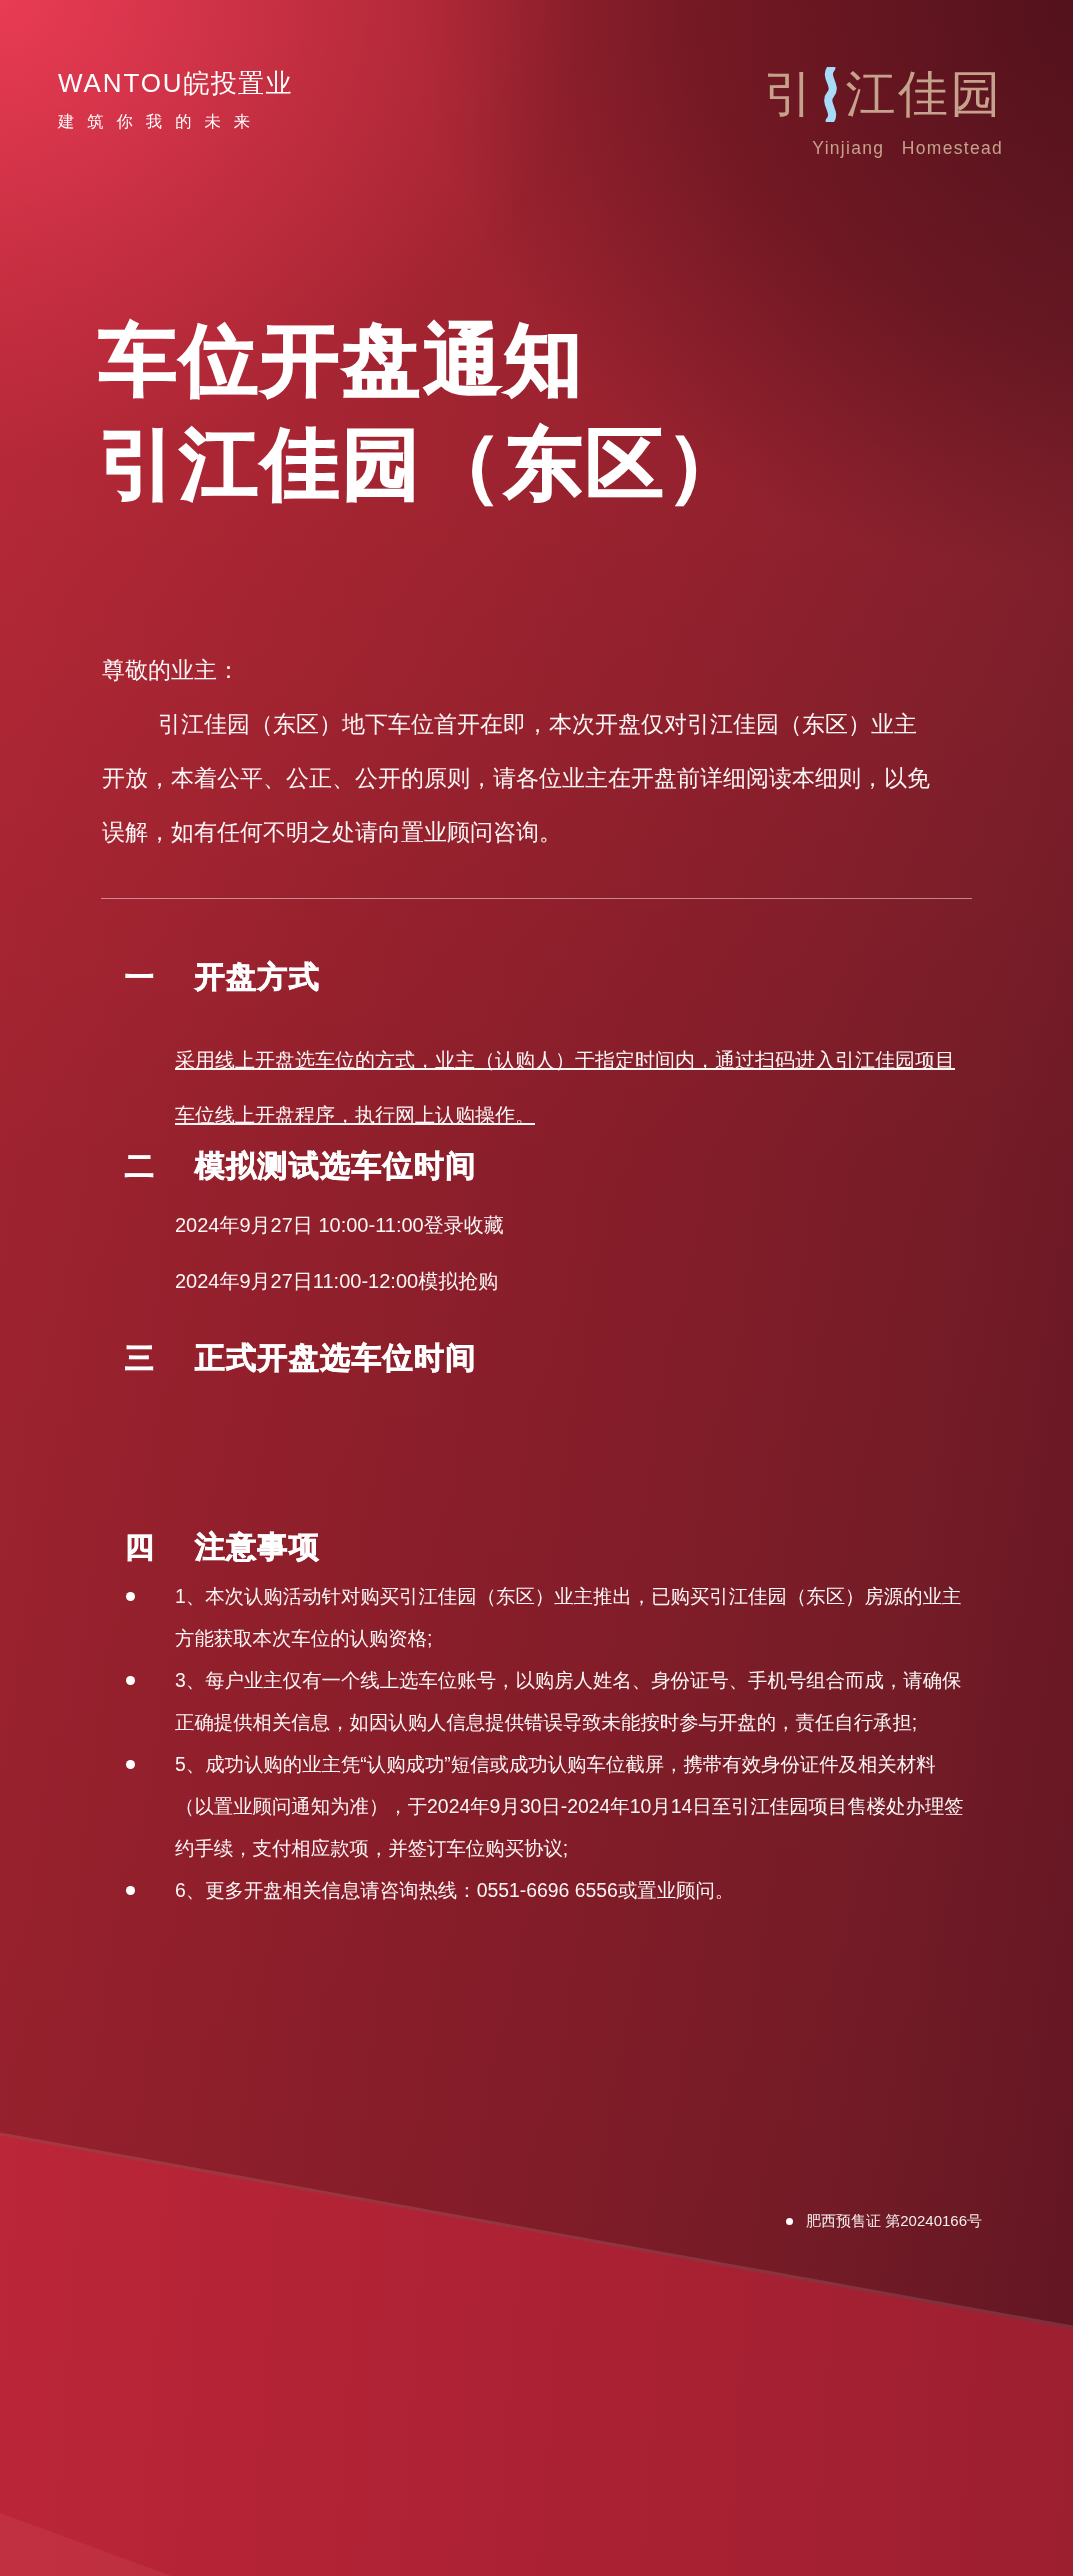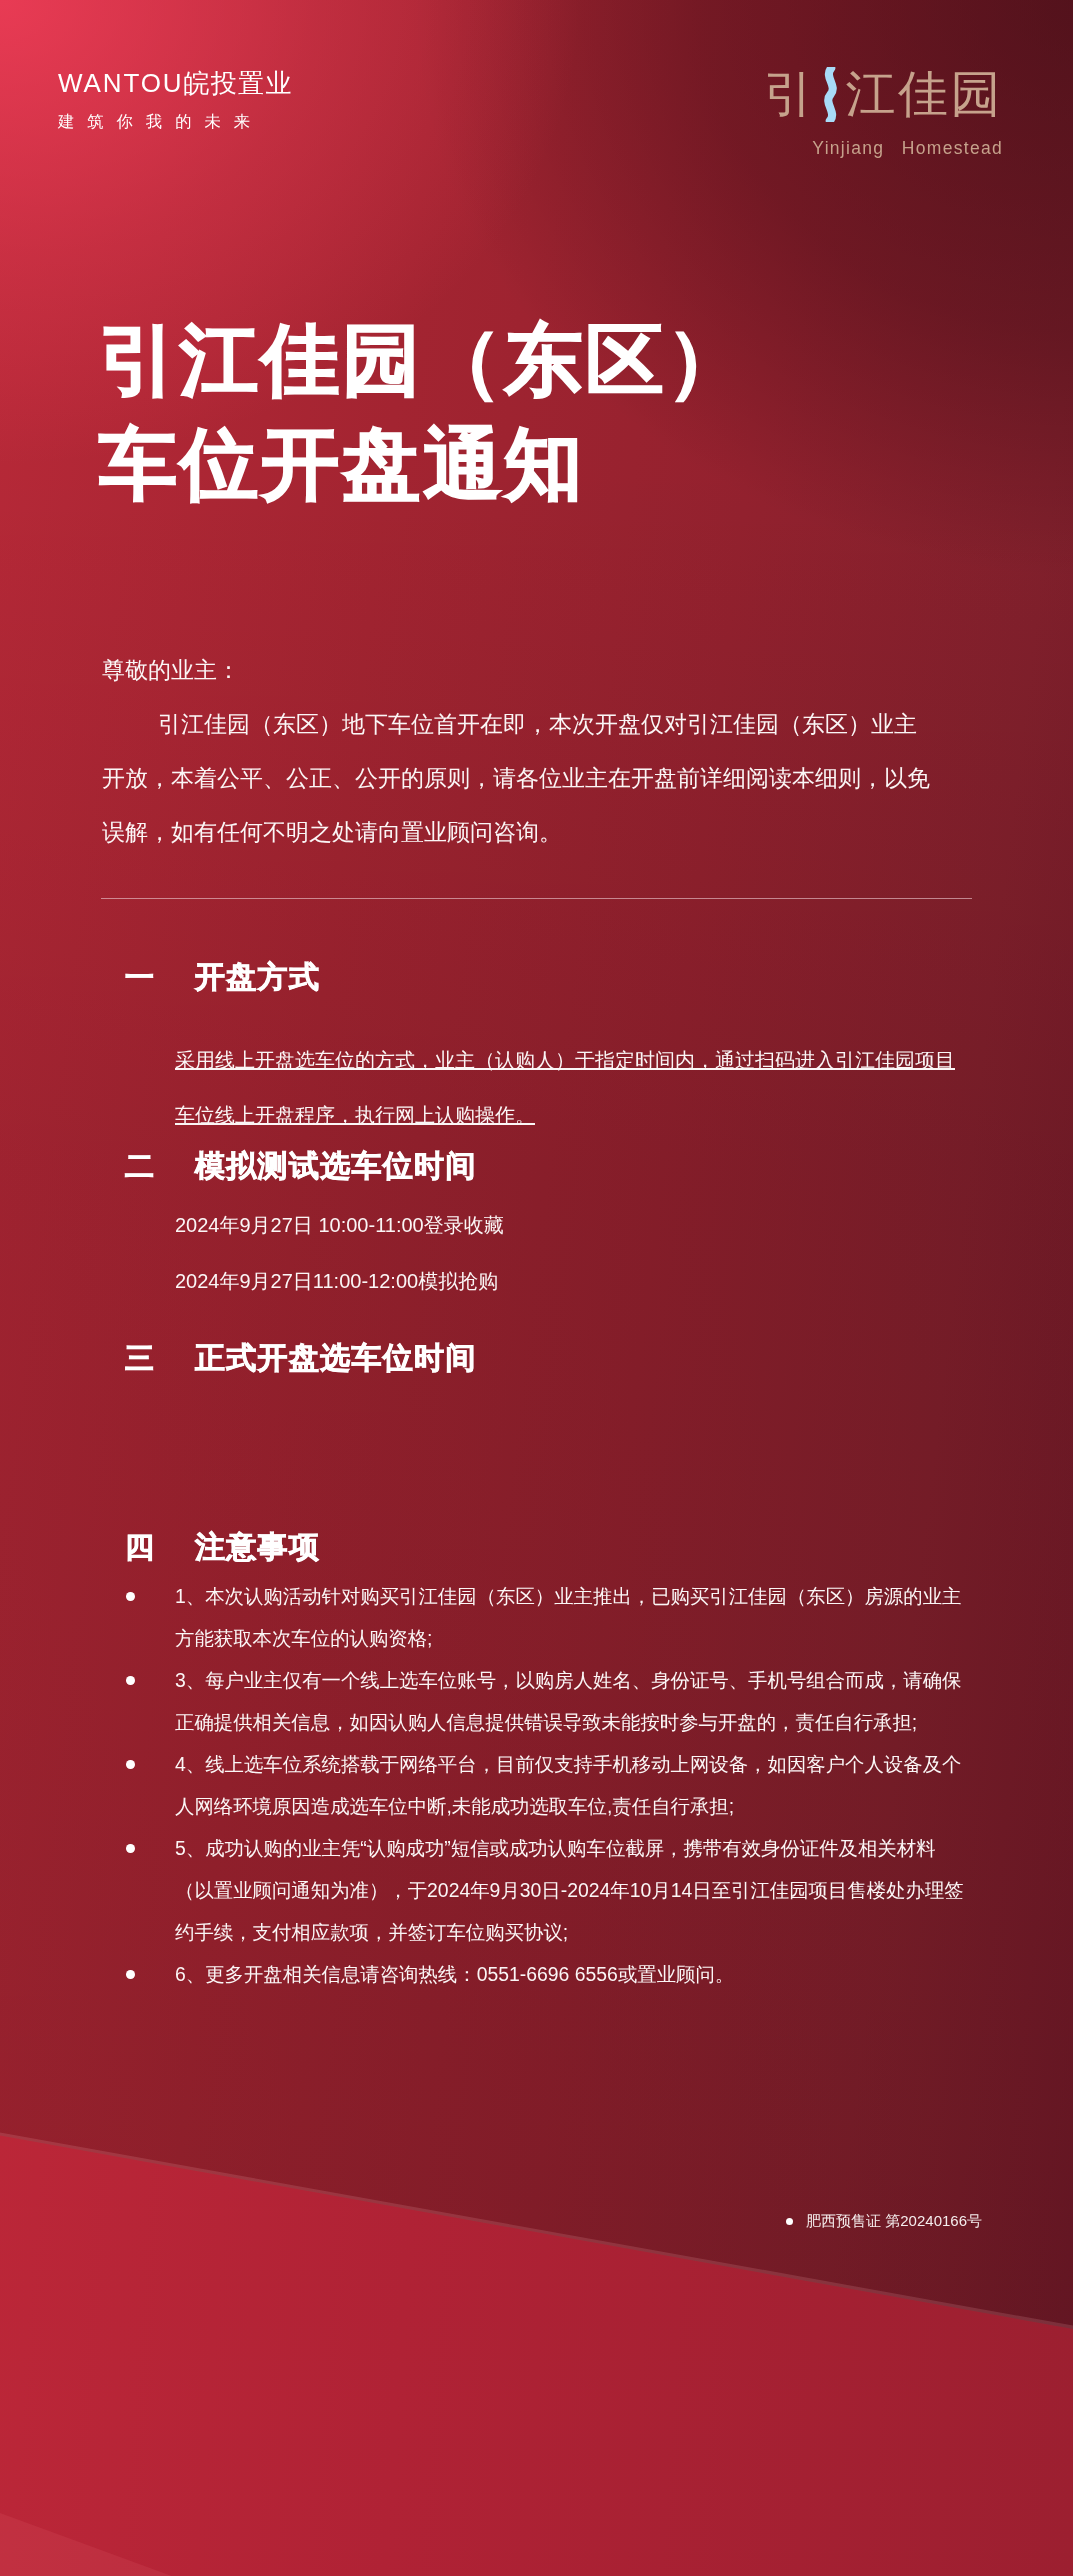--- a/index.html
+++ b/index.html
@@ -101,22 +101,22 @@
       <span>引</span>
         <svg class="logo-wave" width="19" height="55" viewBox="0 0 30 88">
           <path d="M16 2 C 4 16, 27 30, 15 44 C 3 58, 26 72, 14 86" fill="none" stroke="#a8dbf8" stroke-width="13" stroke-linecap="round"></path>
         </svg>
         <span>江佳园</span>
     </div>
     <div class="logo-en">Yinjiang  Homestead</div>
   </div>
 
   <h1 class="layer title">
+    <div>车位开盘通知</div>
     <div>引江佳园（东区）</div>
-    <div>车位开盘通知</div>
   </h1>
 
   <div class="layer intro">
     <div>尊敬的业主：</div>
     <p class="intro-para">引江佳园（东区）地下车位首开在即，本次开盘仅对引江佳园（东区）业主开放，本着公平、公正、公开的原则，请各位业主在开盘前详细阅读本细则，以免误解，如有任何不明之处请向置业顾问咨询。</p>
   </div>
 
   <div class="layer divider"></div>
 
   <div class="layer sec-head head-1">
@@ -144,24 +144,20 @@
     <div class="note">
       <span class="note-dot"></span>
       <p class="note-text">1、本次认购活动针对购买引江佳园（东区）业主推出，已购买引江佳园（东区）房源的业主方能获取本次车位的认购资格;</p>
     </div>
     <div class="note">
       <span class="note-dot"></span>
       <p class="note-text">3、每户业主仅有一个线上选车位账号，以购房人姓名、身份证号、手机号组合而成，请确保正确提供相关信息，如因认购人信息提供错误导致未能按时参与开盘的，责任自行承担;</p>
     </div>
     <div class="note">
       <span class="note-dot"></span>
-      <p class="note-text">4、线上选车位系统搭载于网络平台，目前仅支持手机移动上网设备，如因客户个人设备及个人网络环境原因造成选车位中断,未能成功选取车位,责任自行承担;</p>
-    </div>
-    <div class="note">
-      <span class="note-dot"></span>
       <p class="note-text">5、成功认购的业主凭“认购成功”短信或成功认购车位截屏，携带有效身份证件及相关材料（以置业顾问通知为准），于2024年9月30日-2024年10月14日至引江佳园项目售楼处办理签约手续，支付相应款项，并签订车位购买协议;</p>
     </div>
     <div class="note">
       <span class="note-dot"></span>
       <p class="note-text">6、更多开盘相关信息请咨询热线：0551-6696 6556或置业顾问。</p>
     </div>
   </div>
 
   <div class="layer license">
     <span class="license-dot"></span>

